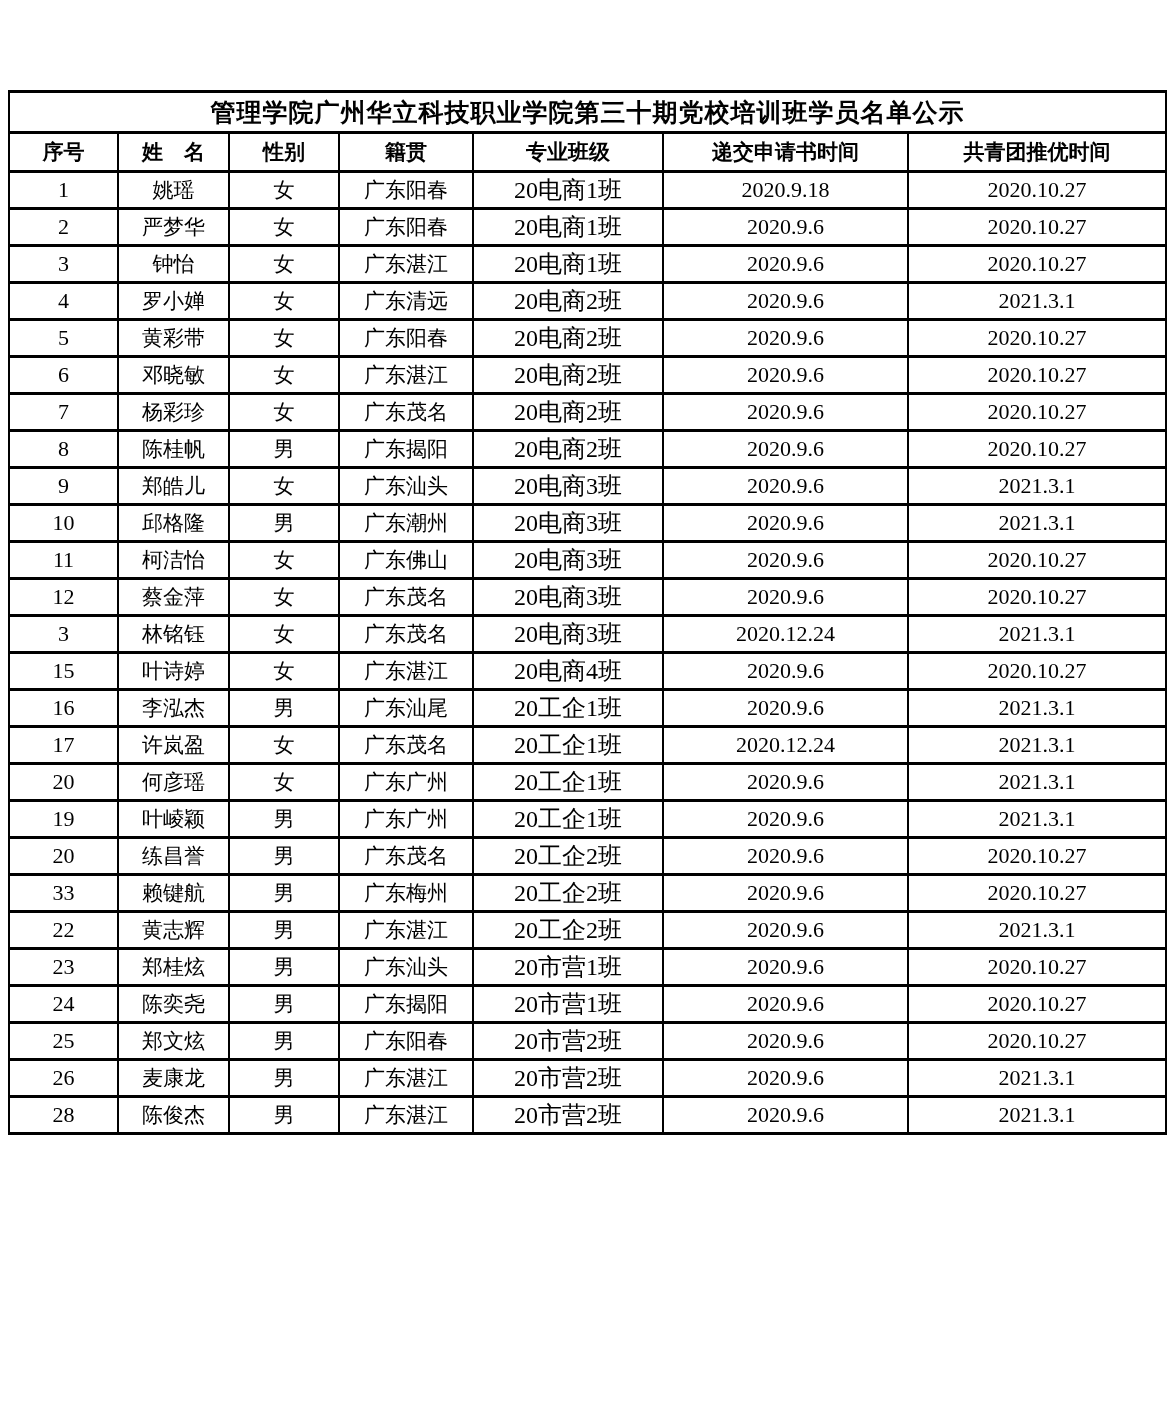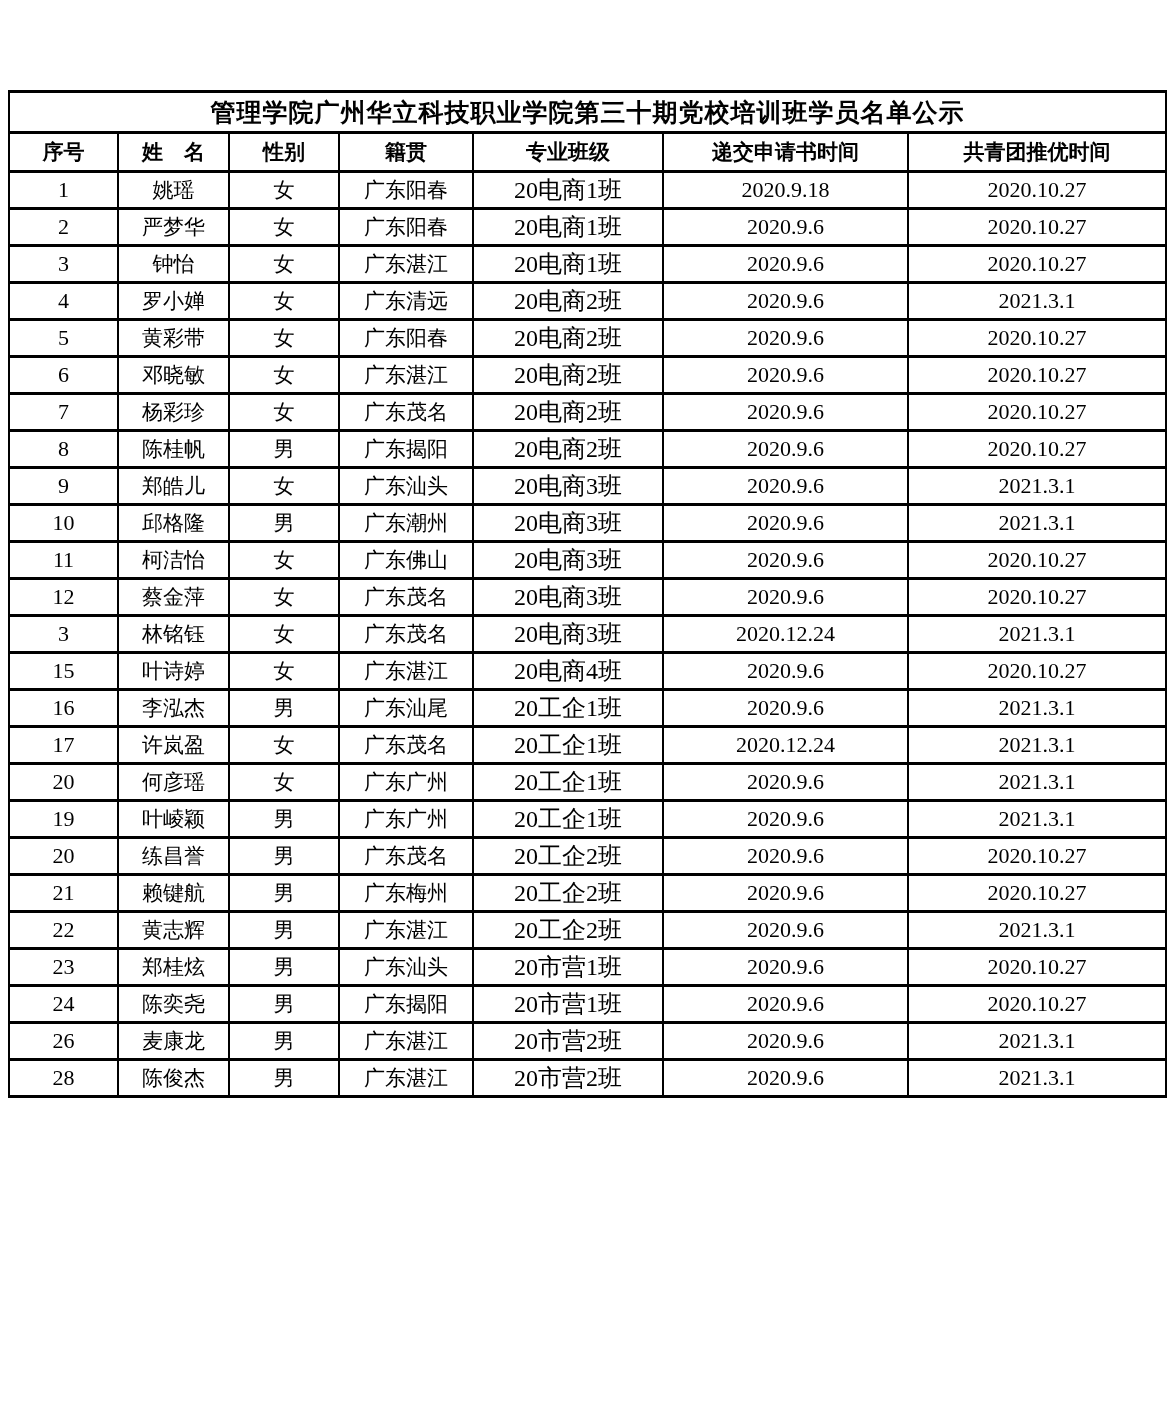--- a/index.html
+++ b/index.html
@@ -260,21 +260,21 @@
         <tr>
     <td class="serif">20</td>
     <td>练昌誉</td>
     <td>男</td>
     <td>广东茂名</td>
     <td class="mixed">20工企2班</td>
     <td class="serif">2020.9.6</td>
     <td class="serif">2020.10.27</td>
   </tr>
         <tr>
-    <td class="serif">21</td>
+    <td class="serif">33</td>
     <td>赖键航</td>
     <td>男</td>
     <td>广东梅州</td>
     <td class="mixed">20工企2班</td>
     <td class="serif">2020.9.6</td>
     <td class="serif">2020.10.27</td>
   </tr>
         <tr>
     <td class="serif">22</td>
     <td>黄志辉</td>
@@ -292,20 +292,29 @@
     <td class="mixed">20市营1班</td>
     <td class="serif">2020.9.6</td>
     <td class="serif">2020.10.27</td>
   </tr>
         <tr>
     <td class="serif">24</td>
     <td>陈奕尧</td>
     <td>男</td>
     <td>广东揭阳</td>
     <td class="mixed">20市营1班</td>
+    <td class="serif">2020.9.6</td>
+    <td class="serif">2020.10.27</td>
+  </tr>
+        <tr>
+    <td class="serif">25</td>
+    <td>郑文炫</td>
+    <td>男</td>
+    <td>广东阳春</td>
+    <td class="mixed">20市营2班</td>
     <td class="serif">2020.9.6</td>
     <td class="serif">2020.10.27</td>
   </tr>
         <tr>
     <td class="serif">26</td>
     <td>麦康龙</td>
     <td>男</td>
     <td>广东湛江</td>
     <td class="mixed">20市营2班</td>
     <td class="serif">2020.9.6</td>

